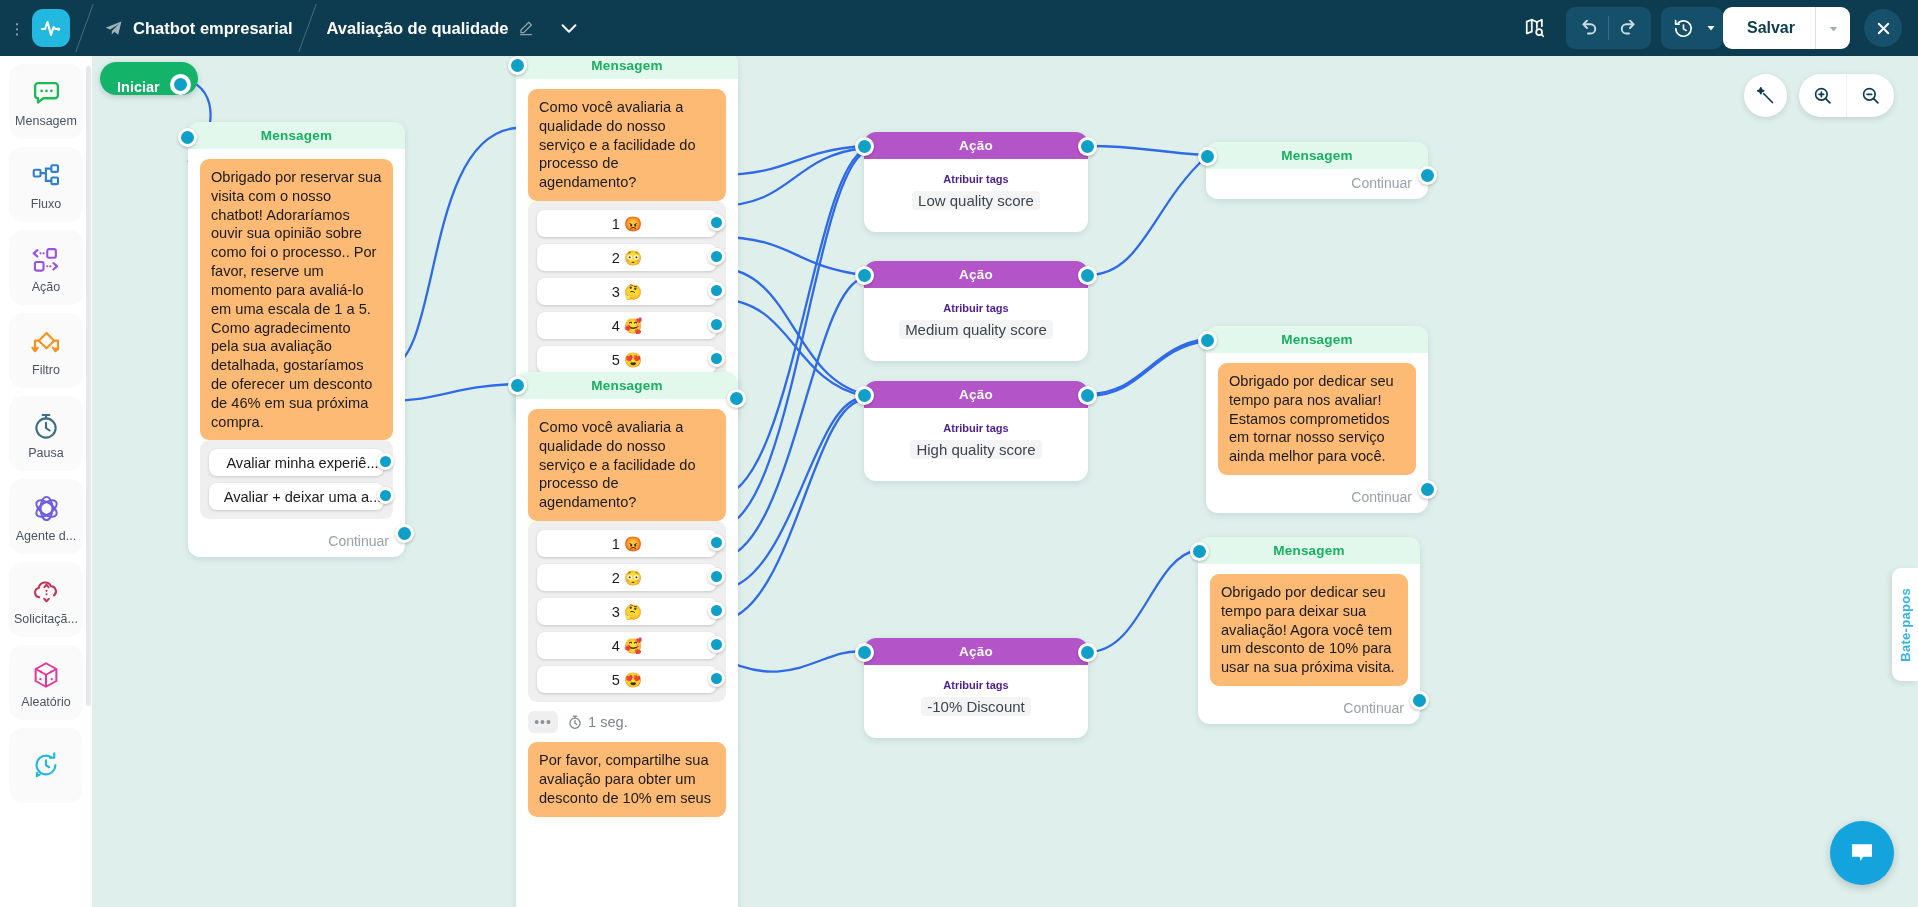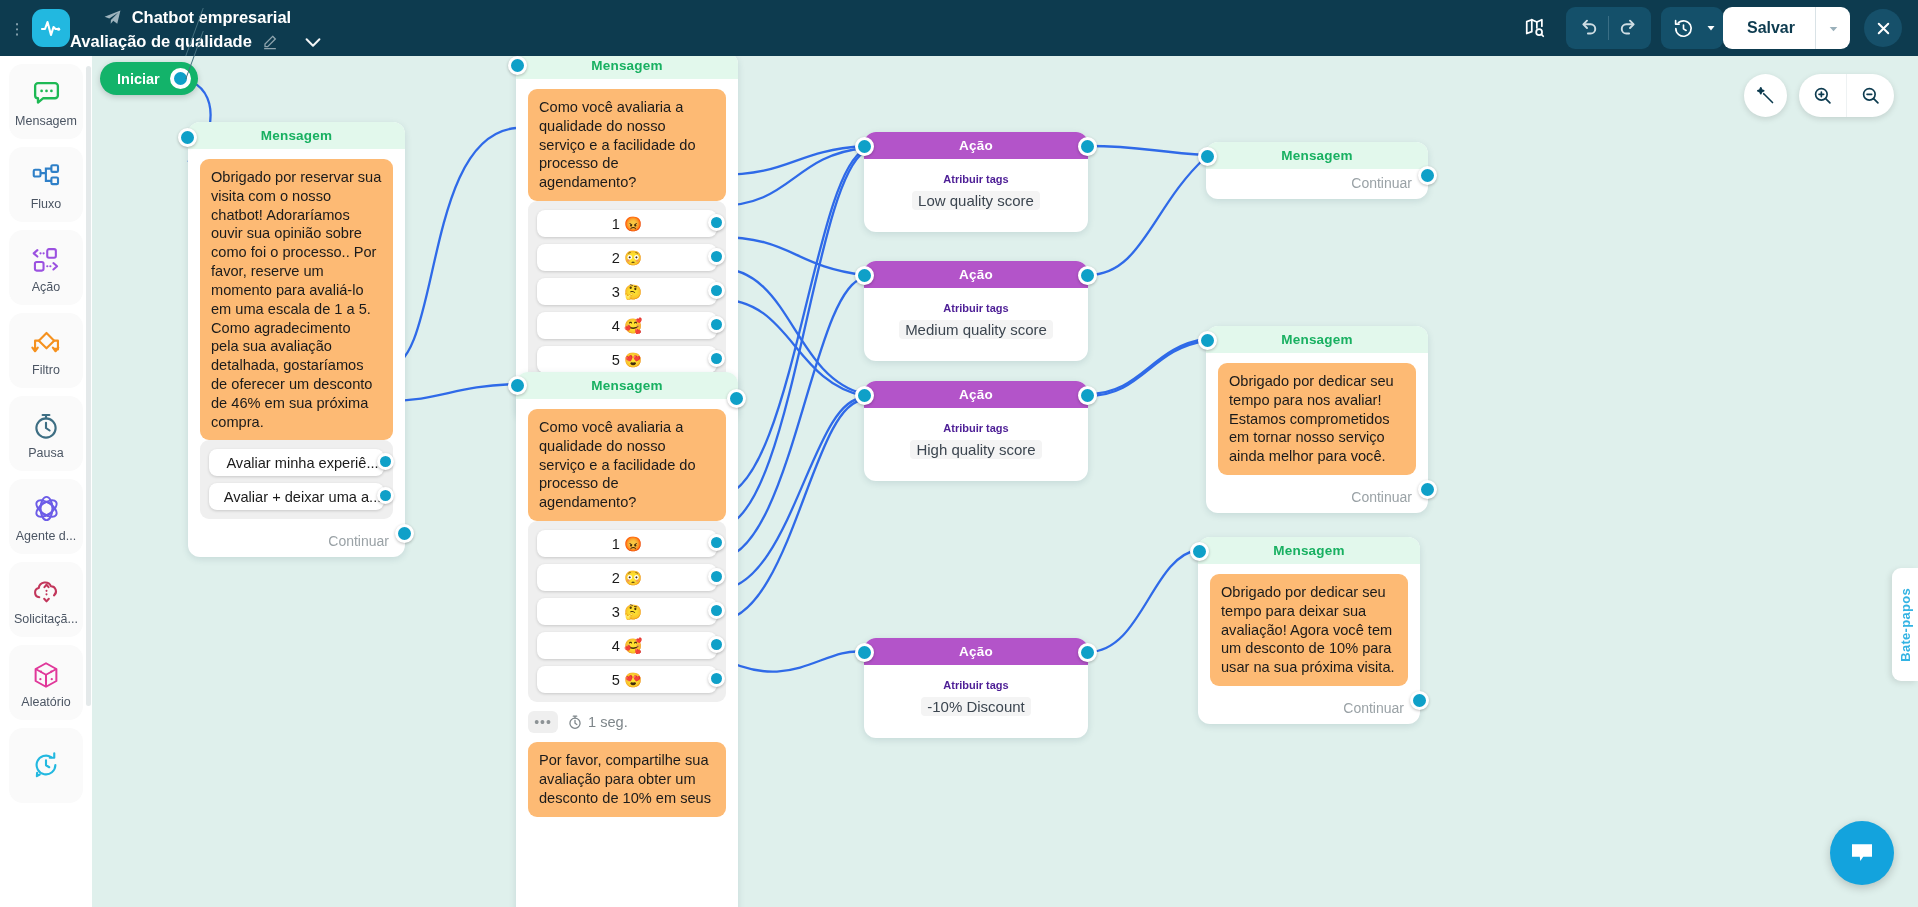--- a/index.html
+++ b/index.html
@@ -13,21 +13,21 @@
   
   .topbar{
     position:absolute; left:0; top:0; width:1918px; height:56px;
     background:#0d3b4f; display:flex; align-items:center; z-index:40;
   }
   .kebab{ width:22px; margin-left:6px; color:#9fb6c0; font-size:15px; text-align:center; line-height:1;}
   .logo{
     width:38px;height:38px;border-radius:11px;background:#22b8e0;margin-left:4px;
     display:flex;align-items:center;justify-content:center;
   }
-  .bc{ display:flex; align-items:center; height:49px;flex-direction:column; }
+  .bc{ display:flex; align-items:center; height:49px; }
   .bc-item{ display:flex; align-items:center; color:#fff; font-size:16.5px; font-weight:bold; }
   .bc-sep{
     width:34px; height:56px; position:relative;
   }
   .bc-sep:after{
     content:""; position:absolute; left:14px; top:4px; width:1px; height:48px;
     background:#44707f; transform:skewX(-20deg);
   }
   .tele-icon{ margin-right:10px; display:flex; }
   .pencil{ margin-left:10px; opacity:.75; display:flex;}
@@ -107,21 +107,21 @@
 
   
   .dot{
     position:absolute; width:19px;height:19px;border-radius:50%;
     background:#0fa0c8; border:3.2px solid #fff; box-shadow:0 1px 3px rgba(0,0,0,.25);
     z-index:12;
   }
   
   .startnode{
     position:absolute; background:#13b36a; border-radius:19px; height:33px;
-    display:flex; align-items:center; padding:0 7px 0 17px; gap:10px;
+    display:flex; align-items:flex-end; padding:0 7px 0 17px; gap:10px;
     box-shadow:0 2px 6px rgba(0,0,0,.18);
   }
   .startnode .t{ color:#fff; font-weight:bold; font-size:14.5px;}
   .startdot{ width:21px;height:21px;border-radius:50%;background:#0fa0c8;border:4px solid #fff;}
 
   
   .delayrow{ display:flex; align-items:center; gap:9px; margin-top:9px; }
   .ddots{ width:30px;height:22px;background:#efefef;border-radius:6px;color:#8d9396;
     display:flex;align-items:center;justify-content:center;font-size:14px;line-height:0; letter-spacing:1px;}
   .dtime{ display:flex;align-items:center;gap:5px;color:#7e868a;font-size:14.6px;}

